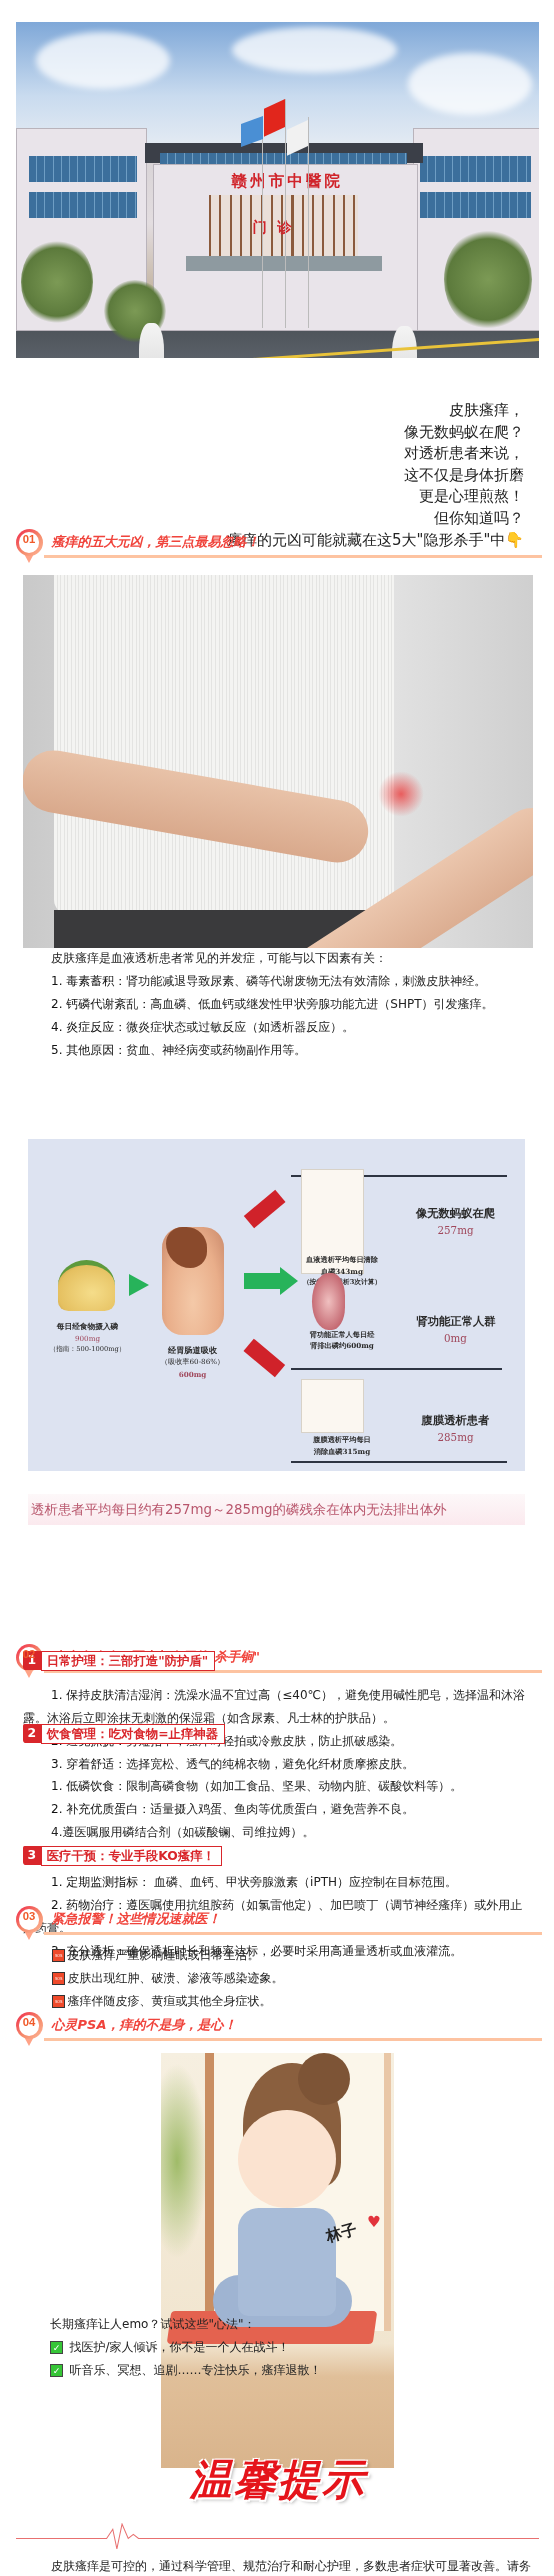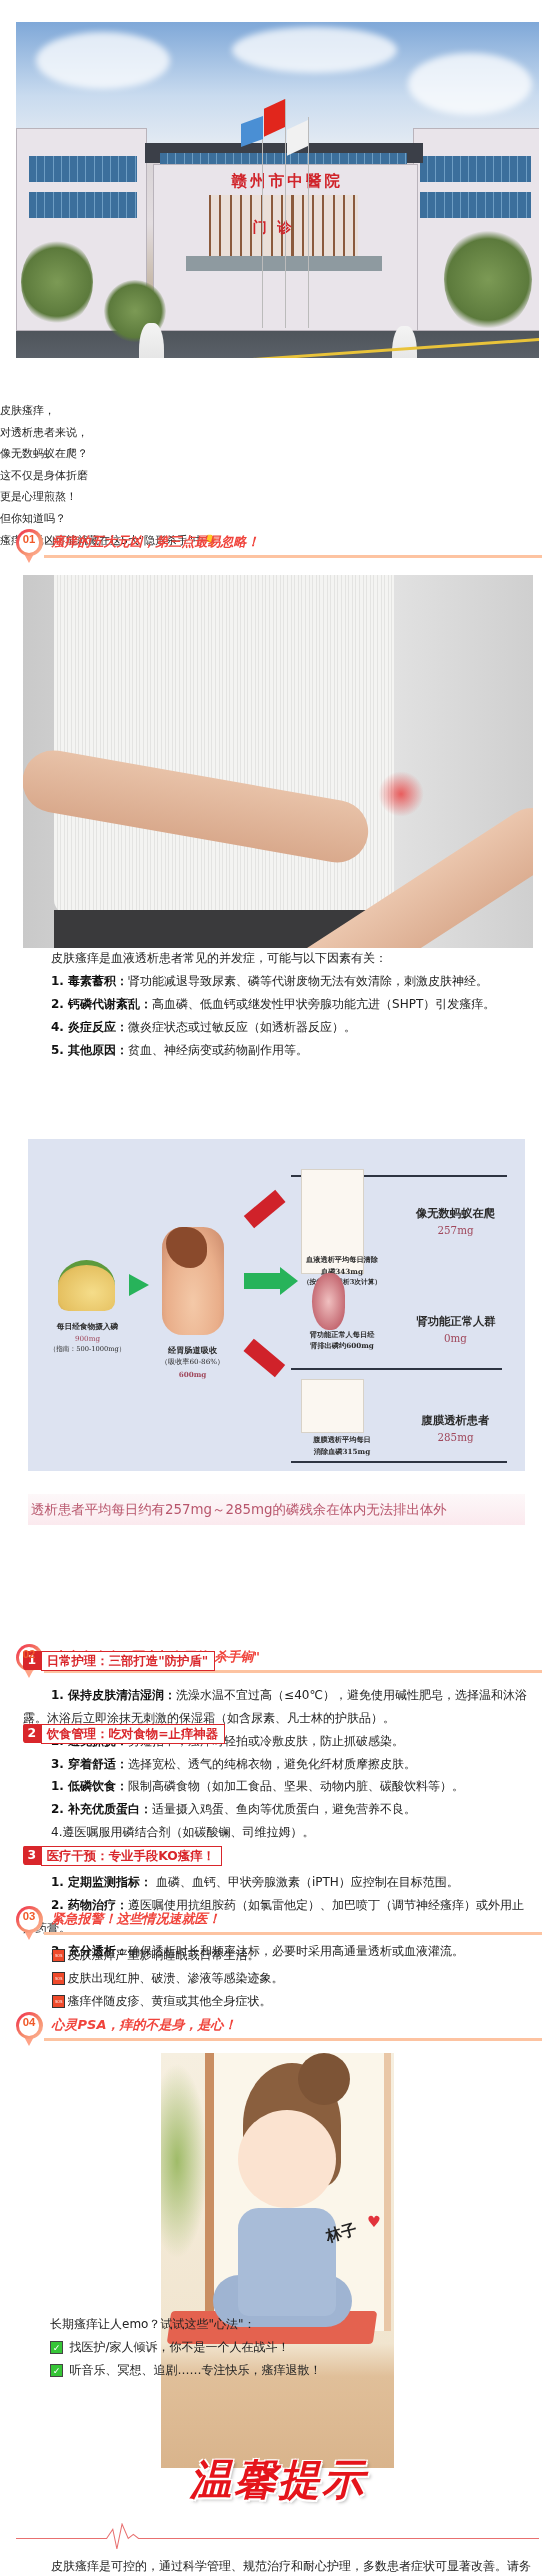--- a/index.html
+++ b/index.html
@@ -17,21 +17,21 @@
   .hero .slats { position:absolute; background:repeating-linear-gradient(90deg,#8b5a3c 0 2.1px,#eadfd8 2.1px 10.3px); }
   .hero .sign { position:absolute; color:#d0232a; font-weight:bold; font-size:15.5px; letter-spacing:3.1px; font-family:"DejaVu Serif",serif; }
   .hero .stone { position:absolute; background:radial-gradient(ellipse at 50% 40%,#e7b865 0%,#c99544 70%,#a97a35 100%); border-radius:50% 50% 40% 40%/60% 60% 40% 40%; }
   .hero .pole { position:absolute; width:1.5px; background:#bbb; }
   .hero .flag { position:absolute; }
   .hero .tree { position:absolute; border-radius:50%; background:radial-gradient(circle,#7c9a55 0%,#5c7a3c 60%,rgba(92,122,60,0) 72%); }
   .hero .statue { position:absolute; background:linear-gradient(180deg,#f4f4f4,#d9d9d9); border-radius:40% 40% 10% 10%; }
   .hero .road-line { position:absolute; background:#e9c33a; height:3.1px; }
 
   
-  .intro { left:0; top:400px; width:524px; text-align:left; font-size:11px; line-height:21.6px; color:#222; }
+  .intro { left:0; top:400px; width:524px; text-align:right; font-size:15px; line-height:21.6px; color:#222; }
   .intro div { white-space:nowrap; }
 
   
   .sec-head { left:15.5px; width:526px; height:46px; }
   .pin { position:absolute; left:0; top:0; width:27px; height:27px; border-radius:50%;
          background:linear-gradient(135deg,#f0274a 0%,#f58a6a 55%,#ffb899 100%); }
   .pin::after { content:""; position:absolute; left:3.1px; top:3.1px; width:20.6px; height:20.6px; border-radius:50%; background:#fff; }
   .pin-tail { position:absolute; left:6.2px; top:20.6px; width:0; height:0; border-left:7.2px solid transparent; border-right:7.2px solid transparent; border-top:13.4px solid #ffa387; }
   .pin-num { position:absolute; left:0; top:4.1px; width:27px; text-align:center; z-index:2; font-size:11.3px; font-weight:bold; color:#f05a2a; font-family:"Liberation Sans",sans-serif; }
   .sec-title { position:absolute; left:36px; top:4.1px; font-size:13px; font-weight:bold; font-style:italic; color:#f0443c; white-space:nowrap; }
@@ -42,21 +42,21 @@
                background:linear-gradient(90deg,#c9c9c9 0%,#dcdcdc 30%,#e3e3e3 70%,#cfcfcf 100%); }
   .arm-photo .shirt { position:absolute; left:31px; top:0; width:340px; height:340px; background:repeating-linear-gradient(90deg,#f4f4f2 0 2.6px,#e4e4e2 2.6px 3.6px); border-radius:0 0 15.5px 15.5px; }
   .arm-photo .pants { position:absolute; left:31px; top:335px; width:361px; height:41px; background:#3a3a3c; }
   .arm-photo .arm1 { position:absolute; left:0; top:170px; width:350px; height:62px; background:linear-gradient(180deg,#e8c2a8,#d9a98c); border-radius:31px; transform:rotate(10deg); transform-origin:left center; }
   .arm-photo .arm2 { position:absolute; left:216px; top:216px; width:319px; height:62px; background:linear-gradient(180deg,#ebc6ad,#dcae92); border-radius:31px; transform:rotate(-33deg); transform-origin:right center; }
   .arm-photo .red { position:absolute; left:355px; top:196px; width:46px; height:46px; border-radius:50%; background:radial-gradient(circle,rgba(235,60,60,0.8),rgba(235,60,60,0) 70%); }
 
   
   .para { left:23px; width:510px; font-size:12px; line-height:23px; color:#222; }
   .para p { margin:0; text-indent:28px; }
-  .para b { font-weight:bold; color:#111; }
+  .para b { font-weight:normal; color:#111; }
 
   
   .diagram { left:28px; top:1139px; width:497px; height:332px; background:#dde3f1; overflow:hidden; font-family:"DejaVu Serif",serif; }
   .diagram .hline { position:absolute; height:1.5px; background:#2d3442; }
   .diagram .lbl { position:absolute; color:#2b2b2b; font-weight:bold; text-align:center; white-space:nowrap; }
   .diagram .val { position:absolute; color:#a0485c; text-align:center; white-space:nowrap; }
   .diagram .arrow-g { position:absolute; width:0; height:0; }
   .diagram .taco { position:absolute; left:30px; top:121px; width:57px; height:46px; background:radial-gradient(ellipse at 60% 60%,#f5dd8a 0%,#e5c060 70%,#b98a3a 100%); border-radius:55% 55% 20% 20%; border-top:5.2px solid #5e9a3c; }
   .diagram .organ { position:absolute; left:134px; top:88px; width:62px; height:108px; border-radius:20.6px; background:radial-gradient(ellipse at 50% 70%,#f4c9a8 0%,#e9ae8a 60%,#c9886a 100%); }
   .diagram .liver { position:absolute; left:138px; top:88px; width:41px; height:41px; border-radius:40% 50% 40% 60%; background:#8a4a2c; }
@@ -135,22 +135,22 @@
   <div class="tree" style="left:428px;top:206px;width:88px;height:103px;"></div>
   <div class="statue" style="left:123px;top:301px;width:25px;height:67px;"></div>
   <div class="statue" style="left:376px;top:304px;width:25px;height:67px;"></div>
   <div class="stone" style="left:196px;top:335px;width:144px;height:57px;"></div>
 
   <div class="road-line" style="left:185px;top:327px;width:361px;transform:rotate(-4deg);"></div>
 </div>
 
 <div class="abs intro">
   <div>皮肤瘙痒，</div>
+  <div>像无数蚂蚁在爬？</div>
   <div>对透析患者来说，</div>
-  <div>像无数蚂蚁在爬？</div>
   <div>这不仅是身体折磨</div>
   <div>更是心理煎熬！</div>
   <div>但你知道吗？</div>
   <div>瘙痒的元凶可能就藏在这5大"隐形杀手"中👇</div>
 </div>
 
 <div class="abs sec-head" style="top:529px;">
   <div class="pin-tail"></div>
   <div class="pin"></div>
   <div class="pin-num">01</div>

